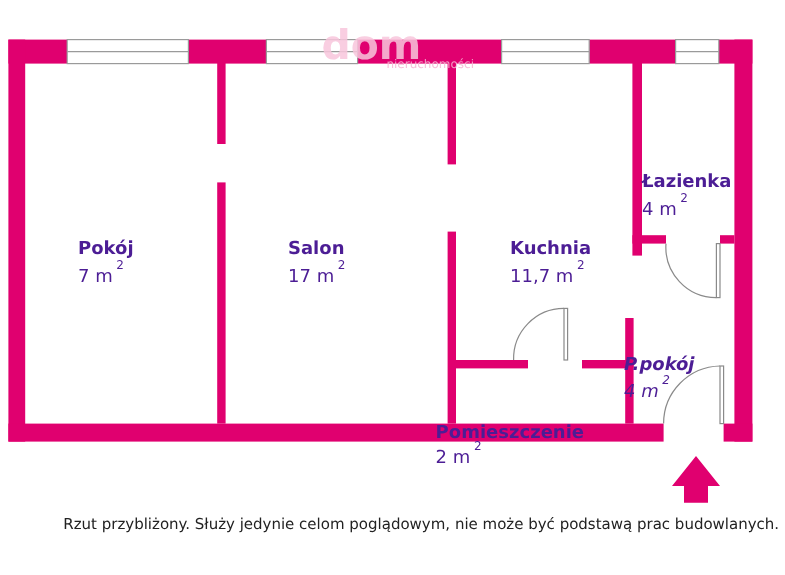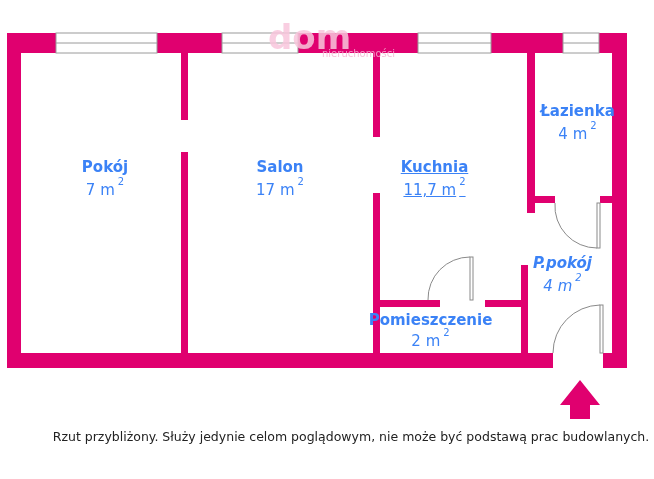--- a/index.html
+++ b/index.html
@@ -1,18 +1,18 @@
 <!DOCTYPE html>
 <html><head>
 <meta charset="utf-8">
 <style>
   html, body { margin:0; padding:0; background:#ffffff; }
   body { width:654px; height:479px; position:relative; overflow:hidden; font-family:"DejaVu Sans", sans-serif; }
   .plan { position:absolute; left:0; top:0; width:654px; height:479px; }
-  .label { position:absolute; text-align:center; color:#3b82f6; line-height:1; white-space:nowrap; }
+  .label { position:absolute; color:#4c1d95; line-height:1; white-space:nowrap;margin-top:40px; }
   .room-name { font-family:"DejaVu Sans", sans-serif; font-weight:bold; font-size:15px; display:block; }
   .room-area { font-family:"DejaVu Sans", sans-serif; font-size:15px; display:block; margin-top:8px; }
   .room-area sup { font-size:10px; vertical-align:top; position:relative; top:-6px; margin-left:3px; }
   .footer { position:absolute; left:0; width:654px; top:429px; text-align:center; font-family:"DejaVu Sans", sans-serif; font-size:12.5px; color:#222;padding-left:24px; }
 </style>
 </head>
 <body>
 
 <svg class="plan" width="654" height="479" viewBox="0 0 654 479" xmlns="http://www.w3.org/2000/svg">
   <g fill="#E0006F">
@@ -84,21 +84,21 @@
 </svg>
 
 <div class="label" style="left:65px; top:160px; width:80px;">
   <span class="room-name">Pokój</span>
   <span class="room-area"><span>7 m</span><sup>2</sup></span>
 </div>
 <div class="label" style="left:240px; top:160px; width:80px;">
   <span class="room-name">Salon</span>
   <span class="room-area"><span>17 m</span><sup>2</sup></span>
 </div>
-<div class="label" style="left:387px; top:160px; width:95px;text-decoration:underline;">
+<div class="label" style="left:425px; top:160px; width:95px;">
   <span class="room-name">Kuchnia</span>
   <span class="room-area"><span>11,7 m</span><sup>2</sup></span>
 </div>
 <div class="label" style="left:535px; top:104px; width:85px;">
   <span class="room-name">Łazienka</span>
   <span class="room-area"><span>4 m</span><sup>2</sup></span>
 </div>
 <div class="label" style="left:520px; top:256px; width:85px;font-style:italic;">
   <span class="room-name">P.pokój</span>
   <span class="room-area"><span>4 m</span><sup>2</sup></span>

